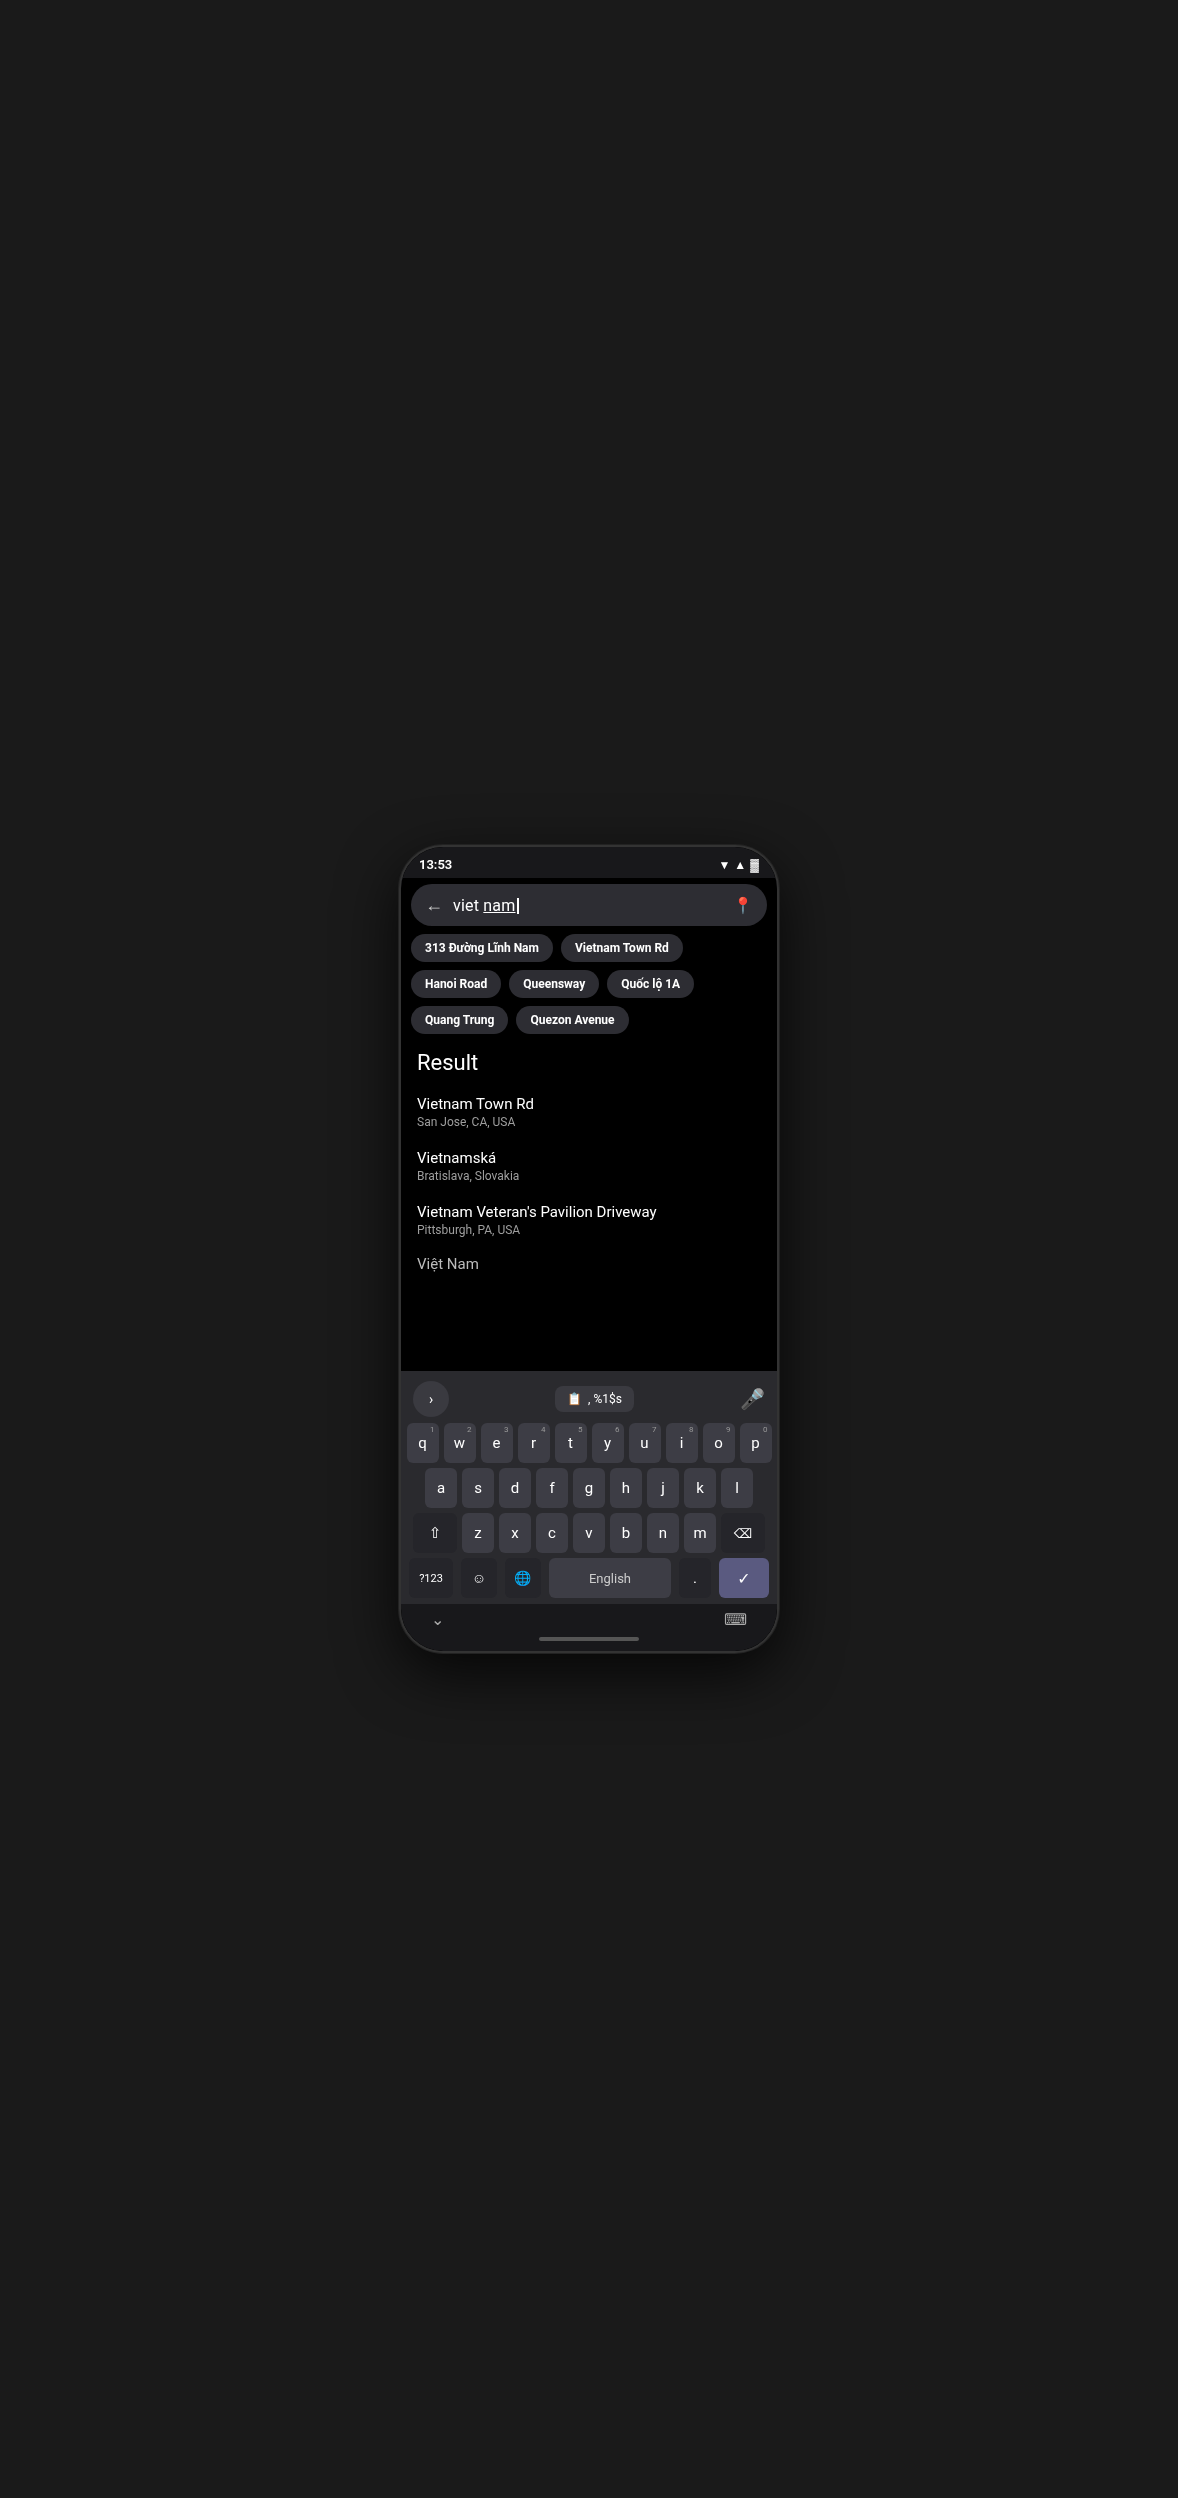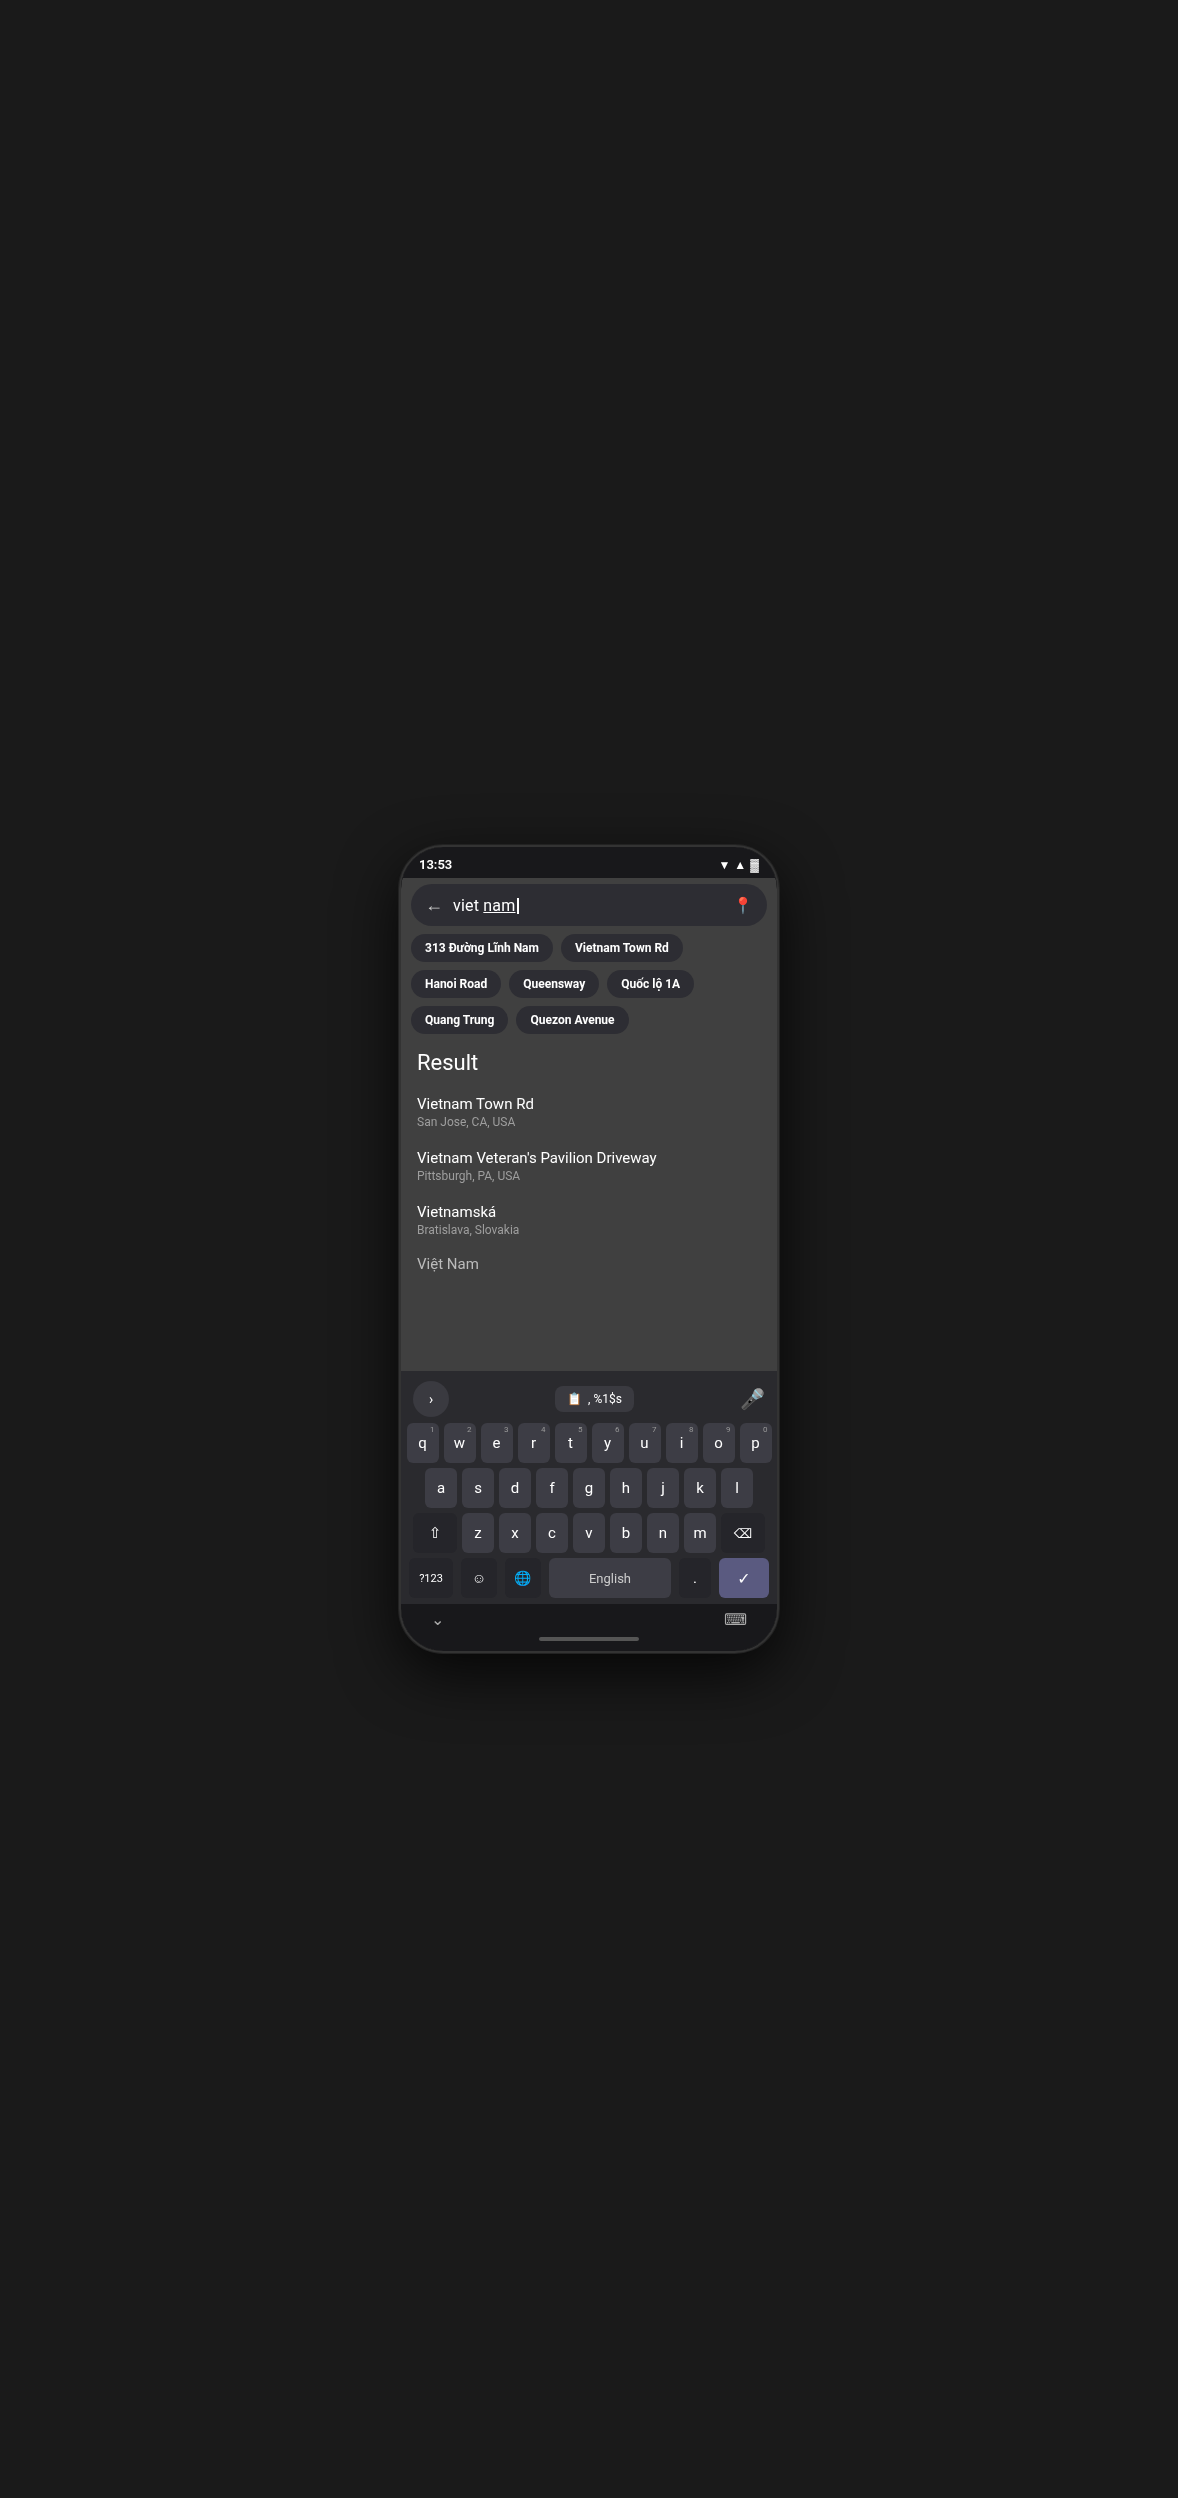--- a/index.html
+++ b/index.html
@@ -32,21 +32,21 @@
       top: 160px;
       width: 4px;
       height: 50px;
       background: #e05030;
       border-radius: 0 3px 3px 0;
     }
 
     .phone-screen {
       width: 100%;
       height: 100%;
-      background: #404040;
+      background: #000000;
       border-radius: 42px;
       overflow: hidden;
       display: flex;
       flex-direction: column;
     }
 
     
     .status-bar {
       display: flex;
       justify-content: space-between;
@@ -398,27 +398,27 @@
 
     <div class="results-section">
       <div class="results-heading">Result</div>
 
       <div class="result-item">
         <div class="result-name">Vietnam Town Rd</div>
         <div class="result-sub">San Jose, CA, USA</div>
       </div>
 
       <div class="result-item">
+        <div class="result-name">Vietnamská</div>
+        <div class="result-sub">Bratislava, Slovakia</div>
+      </div>
+
+      <div class="result-item">
         <div class="result-name">Vietnam Veteran's Pavilion Driveway</div>
         <div class="result-sub">Pittsburgh, PA, USA</div>
-      </div>
-
-      <div class="result-item">
-        <div class="result-name">Vietnamská</div>
-        <div class="result-sub">Bratislava, Slovakia</div>
       </div>
 
       <div class="result-partial">Việt Nam</div>
     </div>
 
     <div class="keyboard-container">
 
       <div class="keyboard-toolbar">
         <div class="toolbar-arrow-btn">
           <span>›</span>

